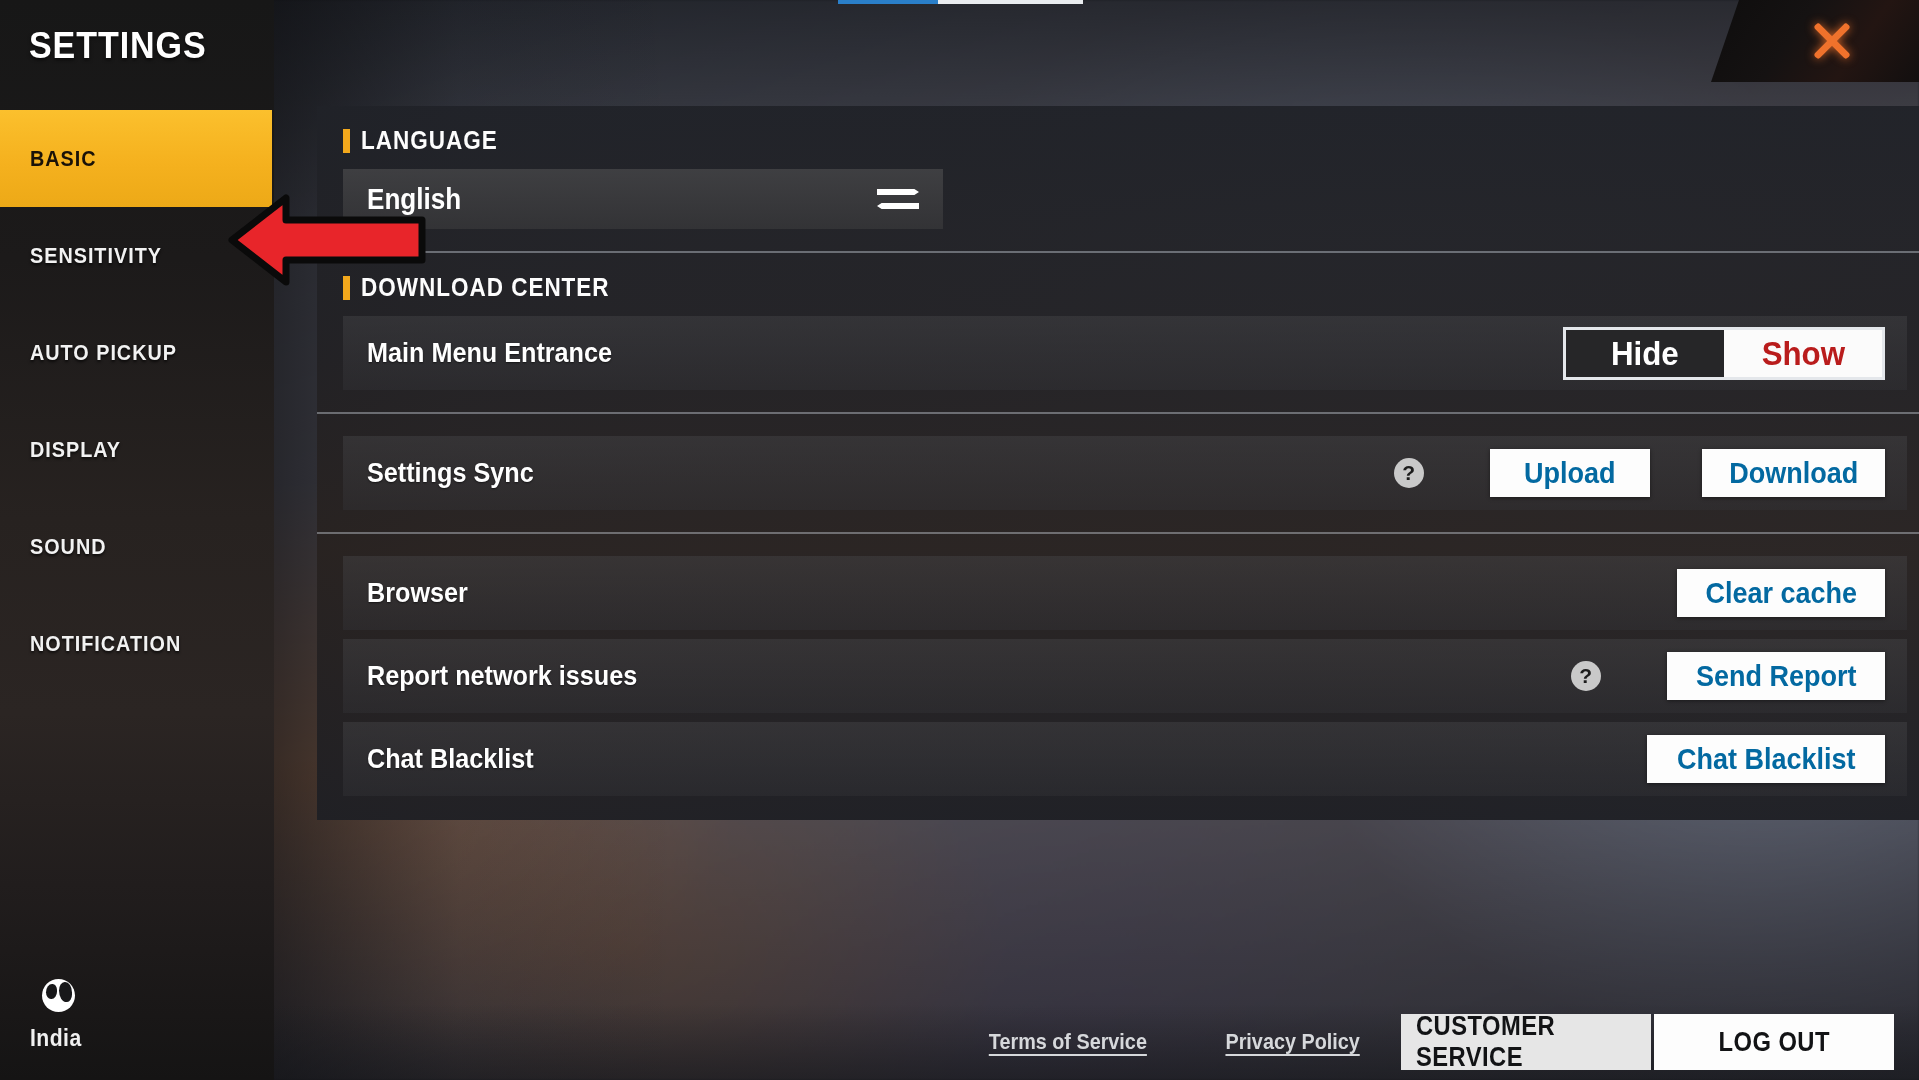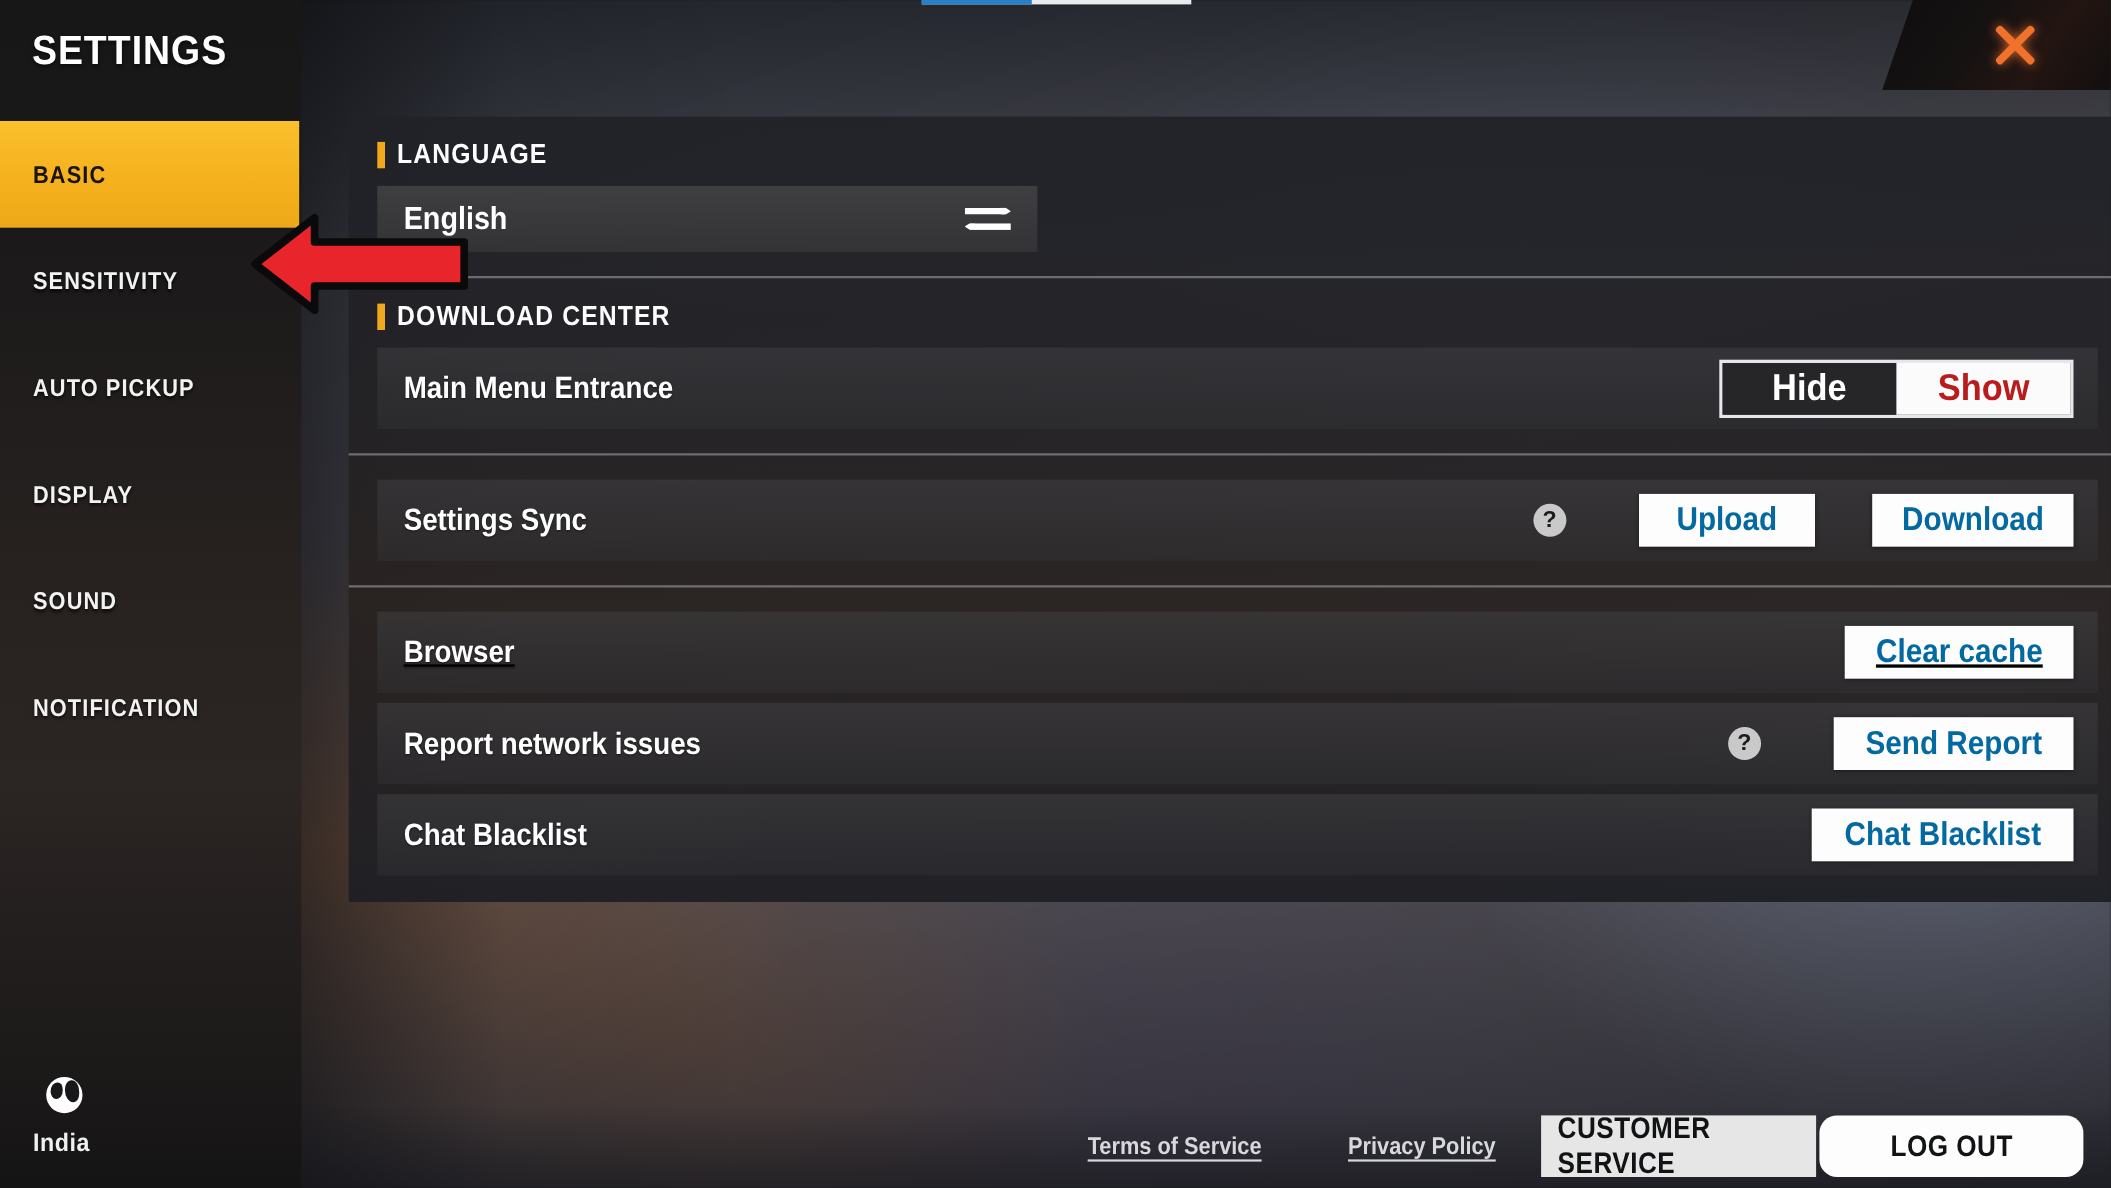--- a/index.html
+++ b/index.html
@@ -264,21 +264,21 @@
   .footer-link.second { margin-right: 34px; }
   .footer-btn {
     height: 56px;
     display: flex; align-items: center; justify-content: center;
     font-size: 27px; font-weight: bold;
     color: #121315;
     cursor: pointer;
   }
   .footer-btn span { transform: scaleX(.88); display:inline-block; letter-spacing:.5px; }
   .footer-btn.cs { width: 250px; background: #e6e6e6; margin-right: 3px; }
-  .footer-btn.logout { width: 240px; background: #fdfdfd; margin-right: 25px; border-radius: 16px; }
+  .footer-btn.logout { width: 240px; background: #fdfdfd; margin-right: 25px; }
 
   
   .annot-arrow {
     position: absolute;
     left: 228px; top: 192px;
     width: 198px; height: 96px;
     z-index: 30;
     pointer-events: none;
   }
 </style>
@@ -365,21 +365,21 @@
         <div class="btn">
           <span>Upload</span>
         </div>
         <div class="btn">
           <span>Download</span>
         </div>
       </div>
     </div>
 
     <div class="section">
-      <div class="row" style="margin-top:22px;text-decoration:underline;">
+      <div class="row" style="margin-top:22px;">
         <div class="row-label">Browser</div>
         <div class="btn">
           <span>Clear cache</span>
         </div>
       </div>
       <div class="row">
         <div class="row-label">Report network issues</div>
         <div class="help-icon">?</div>
         <div class="btn">
           <span>Send Report</span>

